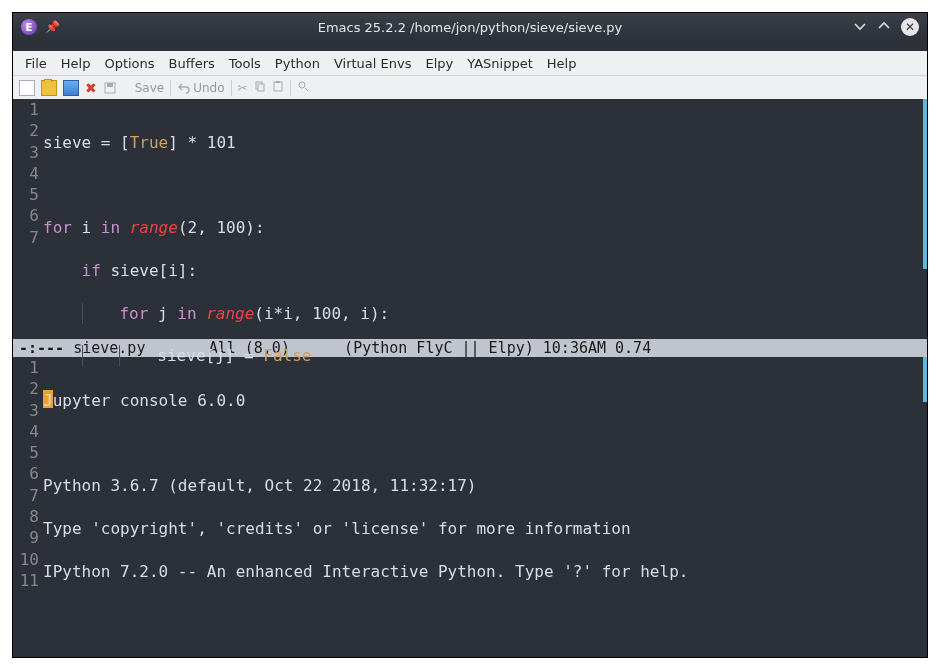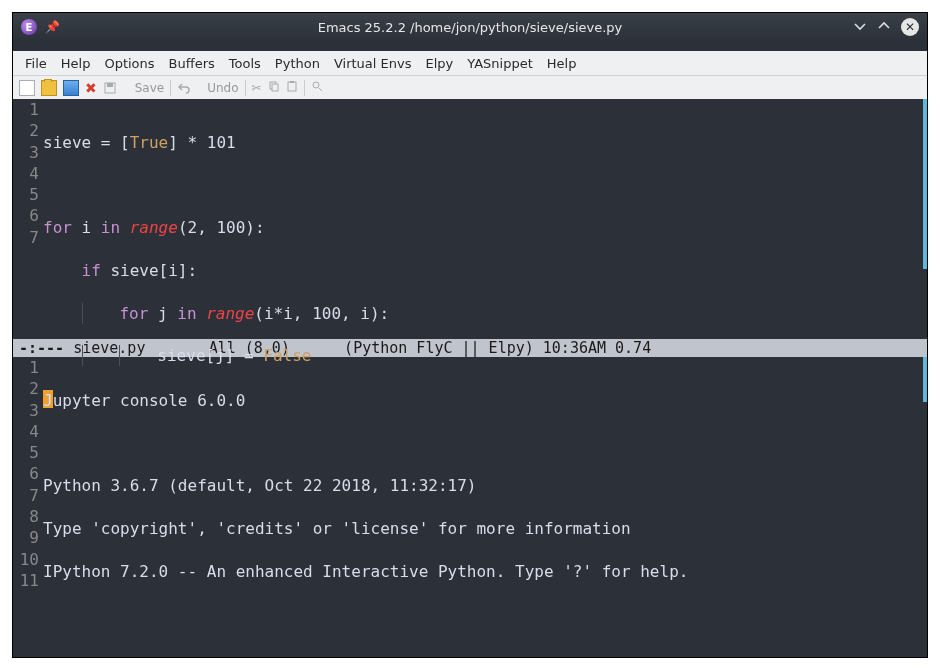--- a/index.html
+++ b/index.html
@@ -186,21 +186,21 @@
     <span class="tb-icon tb-dir"></span>
     <span class="tb-close">✖</span>
     <span style="display:flex;align-items:center;gap:18px;">
         <svg width="14" height="14" viewBox="0 0 14 14">
           <rect x="2" y="2" width="10" height="10" fill="none" stroke="#aaa"></rect>
           <rect x="4" y="2" width="6" height="4" fill="#aaa"></rect>
         </svg>
         <span class="tb-text">Save</span>
       </span>
     <span class="tb-sep"></span>
-    <span style="display:flex;align-items:center;gap:16px;">
+    <span style="display:flex;align-items:center;gap:2px;">
         <svg width="14" height="14" viewBox="0 0 14 14">
           <path d="M5 3 L2 6 L5 9 M2 6 H9 A3 3 0 0 1 9 12" fill="none" stroke="#aaa" stroke-width="1.4"></path>
         </svg>
         <span class="tb-text">Undo</span>
       </span>
     <span class="tb-sep"></span>
     <span style="color:#aaa;">✂</span>
     <span><svg width="12" height="12" viewBox="0 0 12 12">
           <rect x="2" y="2" width="6" height="7" fill="none" stroke="#aaa"></rect>
           <rect x="4" y="4" width="6" height="7" fill="#eef0f2" stroke="#aaa"></rect>

